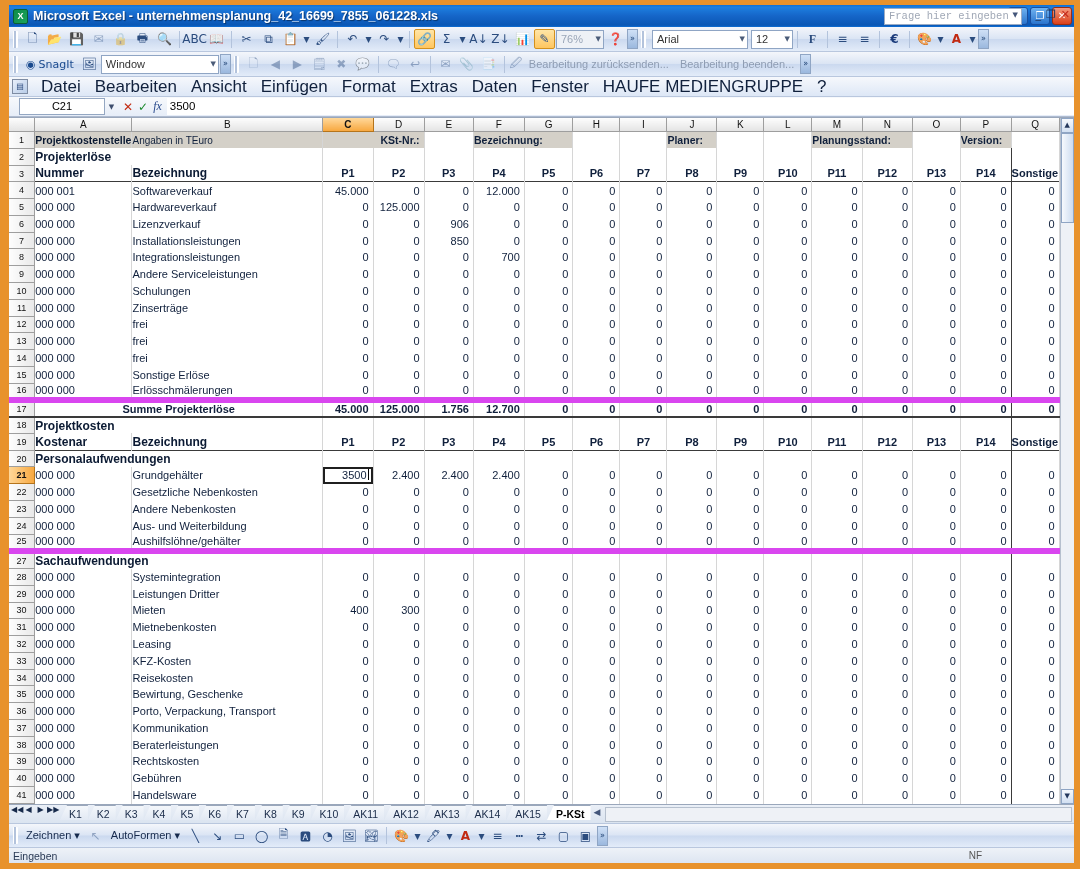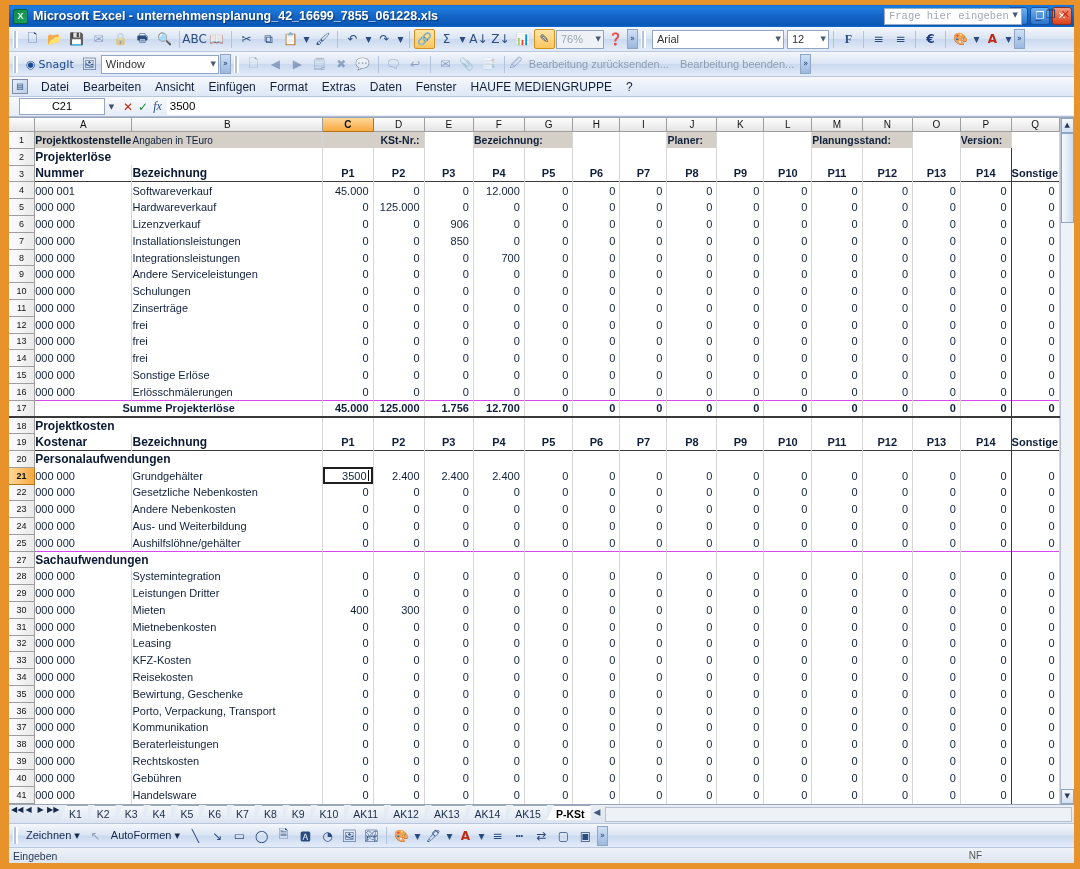--- a/index.html
+++ b/index.html
@@ -81,21 +81,21 @@
   .menubar {
     height:20px; display:flex; align-items:center;
     background:linear-gradient(180deg,#f6f8fc,#dde7f6);
     border-bottom:1px solid #b9c7de; padding-left:3px;
   }
   .menubar .bookicon {
     width:16px;height:15px;margin-right:6px;border:1px solid #7e8ca3;
     background:linear-gradient(135deg,#e7eefa,#b9cde8); font-size:8px; text-align:center;
     line-height:13px; color:#25457a;
   }
-  .mi { padding:2px 7px; font-size:12px; color:#10203c; white-space:nowrap;text-align:center; }
+  .mi { padding:2px 7px; font-size:17px; color:#10203c; white-space:nowrap;text-align:center; }
   .askbox {
     position:absolute; right:52px; top:3px; width:138px;height:17px;
     border:1px solid #9aabc4; background:#fff; font-size:10.5px; color:#a0a8b6;
     padding:1px 12px 0 4px;
     font-family:Liberation Mono, monospace;
   }
   .askarw { position:absolute; right:56px; top:6px; font-size:7px; color:#44567a;
     font-family:"DejaVu Sans", sans-serif;}
   .docbtns { position:absolute; right:4px; top:3px; display:flex; gap:5px;
     font-size:11px; color:#24385c; font-family:"DejaVu Sans", sans-serif; }
@@ -148,21 +148,21 @@
   .cell { height:16px; font-size:11px; color:#10203c; padding:0 3px;
     white-space:nowrap; overflow:hidden; border-right:1px solid #d6d6d6;
     vertical-align:middle; }
   .cell.num { text-align:right; padding-right:4px; }
   .cell.b { font-weight:bold; }
   .cell.center { text-align:center; }
   .cell.hdrgray { background:#d4d0c8; font-weight:bold; font-size:10.5px; }
   .ptitle { font-weight:bold; font-size:12px; color:#0b1a33; }
   .vsep { border-right:1px solid #3a3a3a !important; }
   .vsepL { border-left:1px solid #3a3a3a; }
-  .rowtop { border-top:1px solid #d946ef; }
+  .rowtop { border-top:6px solid #d946ef; }
   .rowbot { border-bottom:1px solid #3a3a3a; }
   .rowbot2 { border-bottom:2px solid #3a3a3a; }
   .editcell {
     outline:2px solid #1f1f1f; outline-offset:-2px; background:#fff;
     position:relative;
   }
   .caret { display:inline-block; width:1px; height:11px; background:#000;
     vertical-align:-1px; margin-left:1px; }
 
   
@@ -249,21 +249,21 @@
     <div class="tbtn">Z↓</div>
     <div class="tbtn">📊</div>
     <div class="tbtn active">✎</div>
     <div class="combo ghost" style="width:48px">
       <span>76%</span>
       <span class="arw">▼</span>
     </div>
     <div class="tbtn">❓</div>
     <div class="ovf">»</div>
     <div class="grip"></div>
-    <div class="combo" style="width:132px;margin-left:2px">
+    <div class="combo" style="width:96px;margin-left:2px">
       <span>Arial</span>
       <span class="arw">▼</span>
     </div>
     <div class="combo" style="width:42px;margin-left:2px">
       <span>12</span>
       <span class="arw">▼</span>
     </div>
     <div class="sep"></div>
     <div class="tbtn" style="font-weight:bold;font-family:'Liberation Serif',serif">F</div>
     <div class="sep"></div>

